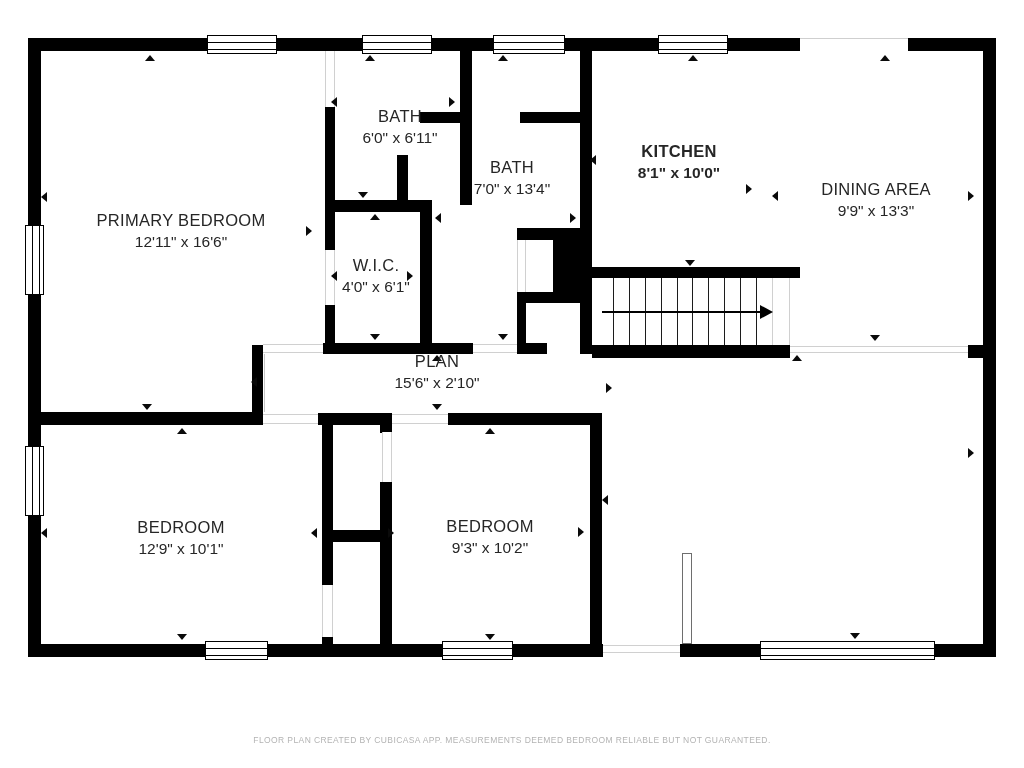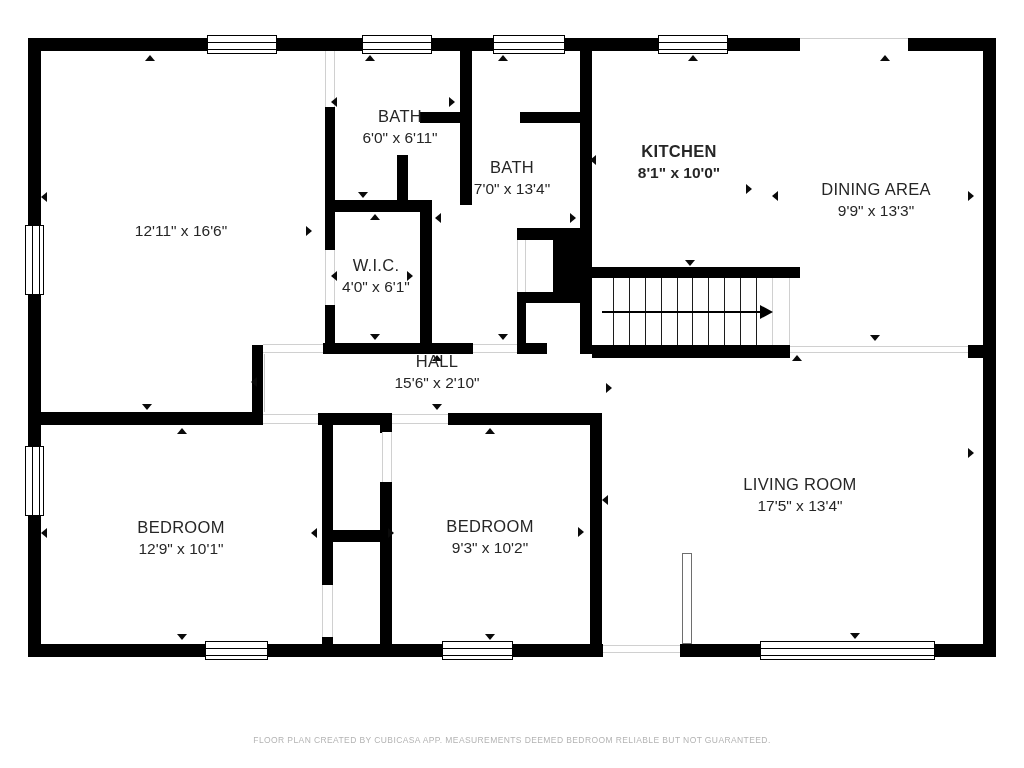--- a/index.html
+++ b/index.html
@@ -168,20 +168,21 @@
     <div class="tri tri-right" style="left: 388px; top: 528px; width: 0px; height: 0px;"></div>
     <div class="tri tri-right" style="left: 578px; top: 527px; width: 0px; height: 0px;"></div>
     <div class="tri tri-right" style="left: 606px; top: 383px; width: 0px; height: 0px;"></div>
     <div class="tri tri-right" style="left: 746px; top: 184px; width: 0px; height: 0px;"></div>
     <div class="tri tri-right" style="left: 968px; top: 191px; width: 0px; height: 0px;"></div>
     <div class="tri tri-right" style="left: 968px; top: 448px; width: 0px; height: 0px;"></div>
     <div class="tri tri-right" style="left: 570px; top: 213px; width: 0px; height: 0px;"></div>
     <div class="tri tri-right" style="left: 407px; top: 271px; width: 0px; height: 0px;"></div>
     <div class="tri tri-right" style="left: 306px; top: 226px; width: 0px; height: 0px;"></div>
     <div class="room-label" style="left: 181px; top: 231px;">
+      <span class="rname">PRIMARY BEDROOM</span>
       <span class="rdims">12'11" x 16'6"</span>
     </div>
     <div class="room-label" style="left: 400px; top: 127px;">
       <span class="rname">BATH</span>
       <span class="rdims">6'0" x 6'11"</span>
     </div>
     <div class="room-label" style="left: 512px; top: 178px;">
       <span class="rname">BATH</span>
       <span class="rdims">7'0" x 13'4"</span>
     </div>
@@ -191,28 +192,24 @@
     </div>
     <div class="room-label" style="left: 876px; top: 200px;">
       <span class="rname">DINING AREA</span>
       <span class="rdims">9'9" x 13'3"</span>
     </div>
     <div class="room-label" style="left: 376px; top: 276px;">
       <span class="rname">W.I.C.</span>
       <span class="rdims">4'0" x 6'1"</span>
     </div>
     <div class="room-label" style="left: 437px; top: 372px;">
-      <span class="rname">HALL</span>
+      <span class="rname">PLAN</span>
       <span class="rdims">15'6" x 2'10"</span>
     </div>
     <div class="room-label" style="left: 181px; top: 538px;">
       <span class="rname">BEDROOM</span>
       <span class="rdims">12'9" x 10'1"</span>
     </div>
     <div class="room-label" style="left: 490px; top: 537px;">
       <span class="rname">BEDROOM</span>
       <span class="rdims">9'3" x 10'2"</span>
     </div>
-    <div class="room-label" style="left: 800px; top: 495px;">
-      <span class="rname">LIVING ROOM</span>
-      <span class="rdims">17'5" x 13'4"</span>
-    </div>
   </div>
 
 </body></html>

